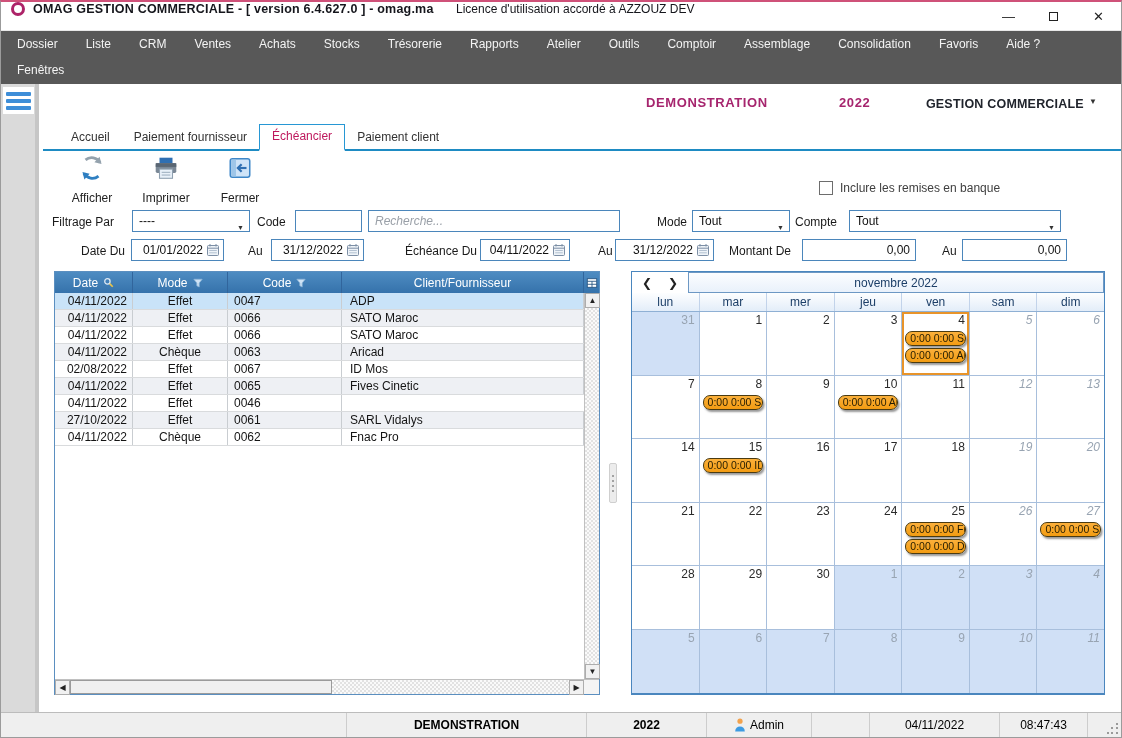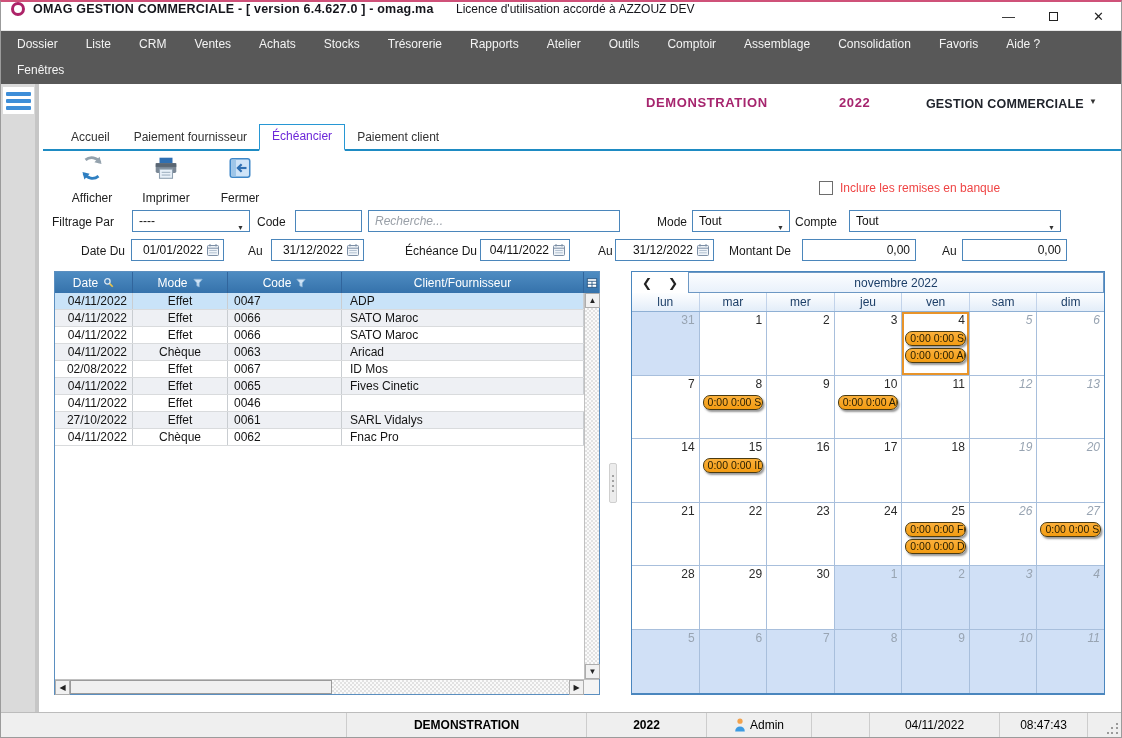--- a/index.html
+++ b/index.html
@@ -39,32 +39,32 @@
   .year-label { position:absolute; left:796px; top:11px; font-size:13px; font-weight:700;
                 letter-spacing:.6px; color:#a6256e; }
   .module-select { position:absolute; right:26px; top:13px; font-size:12.5px; font-weight:700;
                    color:#20242c; letter-spacing:.2px; }
   .module-select .dd { font-size:8px; vertical-align:4px; margin-left:5px; color:#333; }
 
   
   .tabrow { position:relative; display:flex; align-items:flex-end; height:27px; padding-left:16px;
             border-bottom:2px solid #1e8bc3; }
   .tab { font-size:12px; color:#333; padding:4px 12px 5px; margin-bottom:0; cursor:default; }
-  .tab.active { color:#6d28d9; background:#fff; border:1px solid #2797d4; border-bottom:2px solid #fff;
+  .tab.active { color:#be185d; background:#fff; border:1px solid #2797d4; border-bottom:2px solid #fff;
                 margin-bottom:-2px; padding-bottom:6px; }
 
   
   .toolbar { position:relative; height:57px; }
   .toolbtns { display:flex; gap:8px; padding:4px 0 0 16px; }
   .toolbtn { width:66px; display:flex; flex-direction:column; align-items:center; gap:10px; cursor:default; }
   .toolbtn svg { width:26px; height:26px; }
   .toolbtn .blabel { font-size:12px; color:#222; }
   .remise { position:absolute; left:776px; top:30px; display:flex; align-items:center; gap:7px; }
   .checkbox { width:14px; height:14px; background:#fff; border:1px solid #6d6d6d; }
-  .remise .clabel { font-size:12px; color:#ef4444; }
+  .remise .clabel { font-size:12px; color:#404040; }
 
   
   .filterrow, .daterow { position:relative; height:30px; }
   .daterow { height:28px; }
   .flabel { position:absolute; top:7px; font-size:12px; color:#1a1a1a; white-space:nowrap; }
   .daterow .flabel { top:6px; }
   .fselect, .finput { position:absolute; top:2px; height:22px; background:#fff;
                       border:1px solid #4b86bb; font-size:12px; color:#111; line-height:20px; }
   .daterow .fselect, .daterow .finput { top:1px; }
   .fselect { padding:0 18px 0 6px; }

